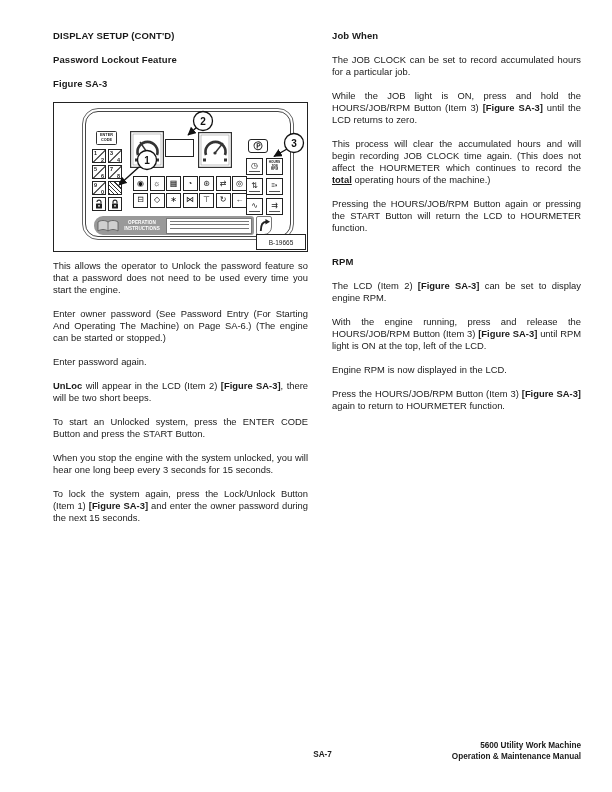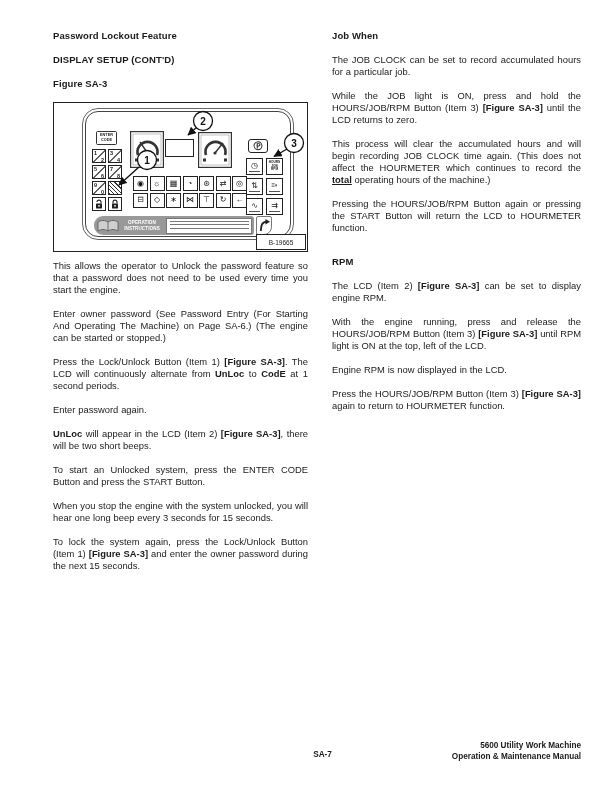--- a/index.html
+++ b/index.html
@@ -137,22 +137,22 @@
     position:absolute; right:31px; top:741px; text-align:right;
     font-size:8.2px; font-weight:bold; line-height:10.5px;
   }
 </style>
 </head>
 <body>
 
 <div class="page">
 
   <div class="col-left">
+    <div class="hd">DISPLAY SETUP (CONT'D)</div>
     <div class="hd">Password Lockout Feature</div>
-    <div class="hd">DISPLAY SETUP (CONT'D)</div>
     <div class="hd hd-fig">Figure SA-3</div>
 
     <div class="fig-frame">
       <div class="panel">
 
         <div class="enter-code">ENTER CODE</div>
 
         <div class="keypad">
           <div class="kp-btn kp-num">
             <span class="d1">1</span>
@@ -294,21 +294,20 @@
         <line x1="233" y1="46" x2="220" y2="53.5" stroke="#111" stroke-width="1.4" marker-end="url(#ah)"></line>
         <circle cx="240" cy="40" r="9.5" fill="#fff" stroke="#111" stroke-width="1.3"></circle>
         <text x="240" y="43.5">3</text>
       </svg>
 
       <div class="fig-ref">B-19665</div>
     </div>
 
     <p class="body">This allows the operator to Unlock the password feature so that a password does not need to be used every time you start the engine.</p>
     <p class="body">Enter owner password (See Password Entry (For Starting And Operating The Machine) on Page SA-6.) (The engine can be started or stopped.)</p>
-    <p class="body">Press the Lock/Unlock Button (Item 1) <b>[Figure SA-3]</b>. The LCD will continuously alternate from <b>UnLoc</b> to <b>CodE</b> at 1 second periods.</p>
     <p class="body">Enter password again.</p>
     <p class="body"><b>UnLoc</b> will appear in the LCD (Item 2) <b>[Figure SA-3]</b>, there will be two short beeps.</p>
     <p class="body">To start an Unlocked system, press the ENTER CODE Button and press the START Button.</p>
     <p class="body">When you stop the engine with the system unlocked, you will hear one long beep every 3 seconds for 15 seconds.</p>
     <p class="body">To lock the system again, press the Lock/Unlock Button (Item 1) <b>[Figure SA-3]</b> and enter the owner password during the next 15 seconds.</p>
   </div>
 
   <div class="col-right">
     <div class="hd">Job When</div>
     <p class="body">The JOB CLOCK can be set to record accumulated hours for a particular job.</p>

